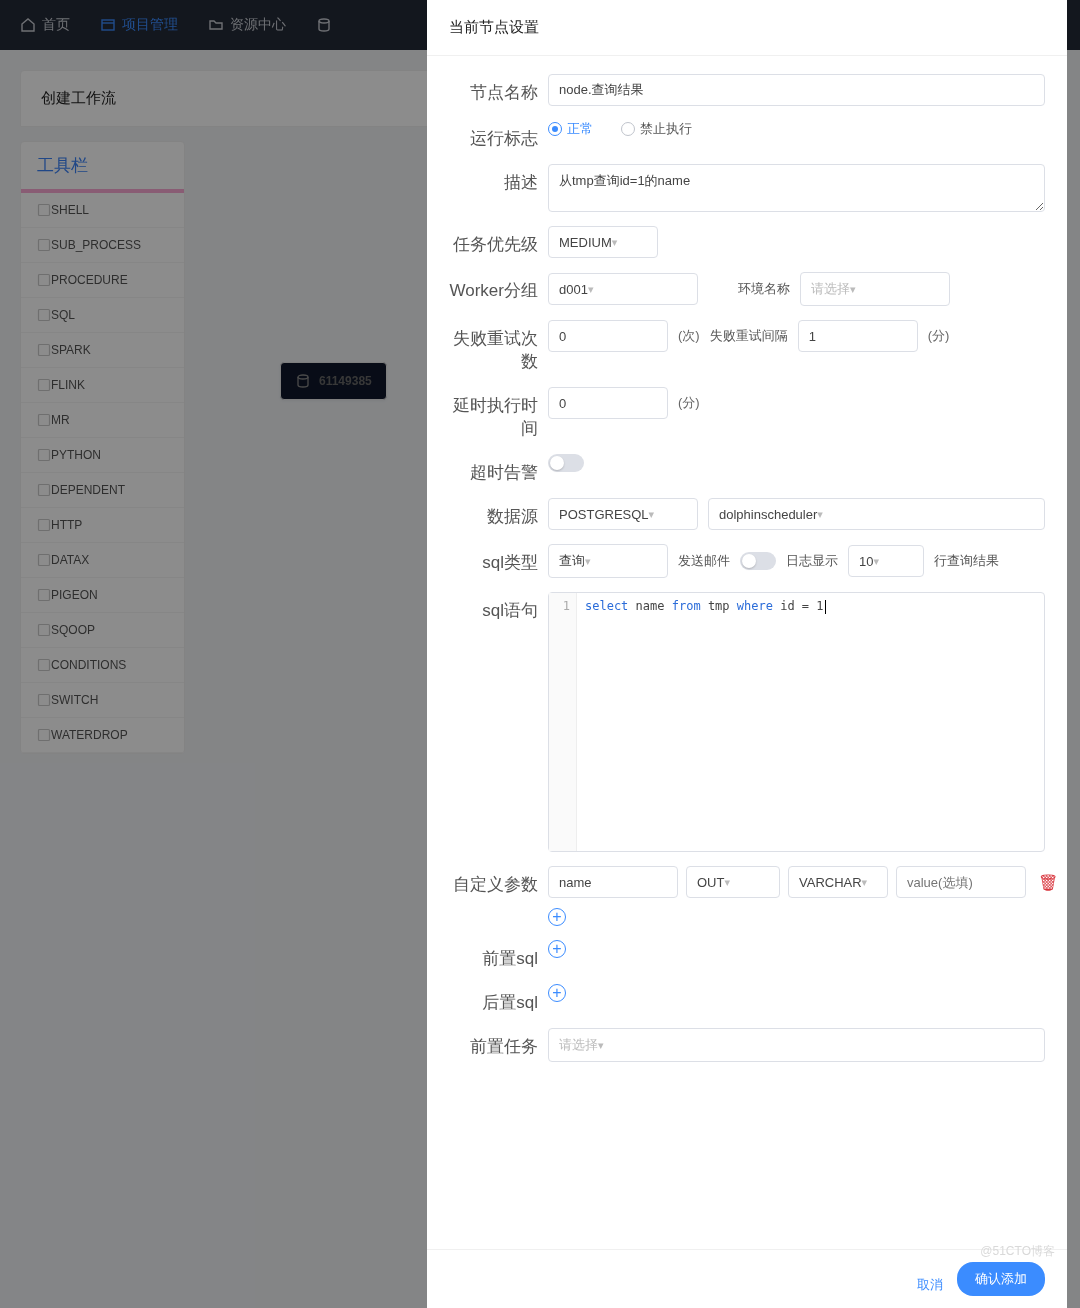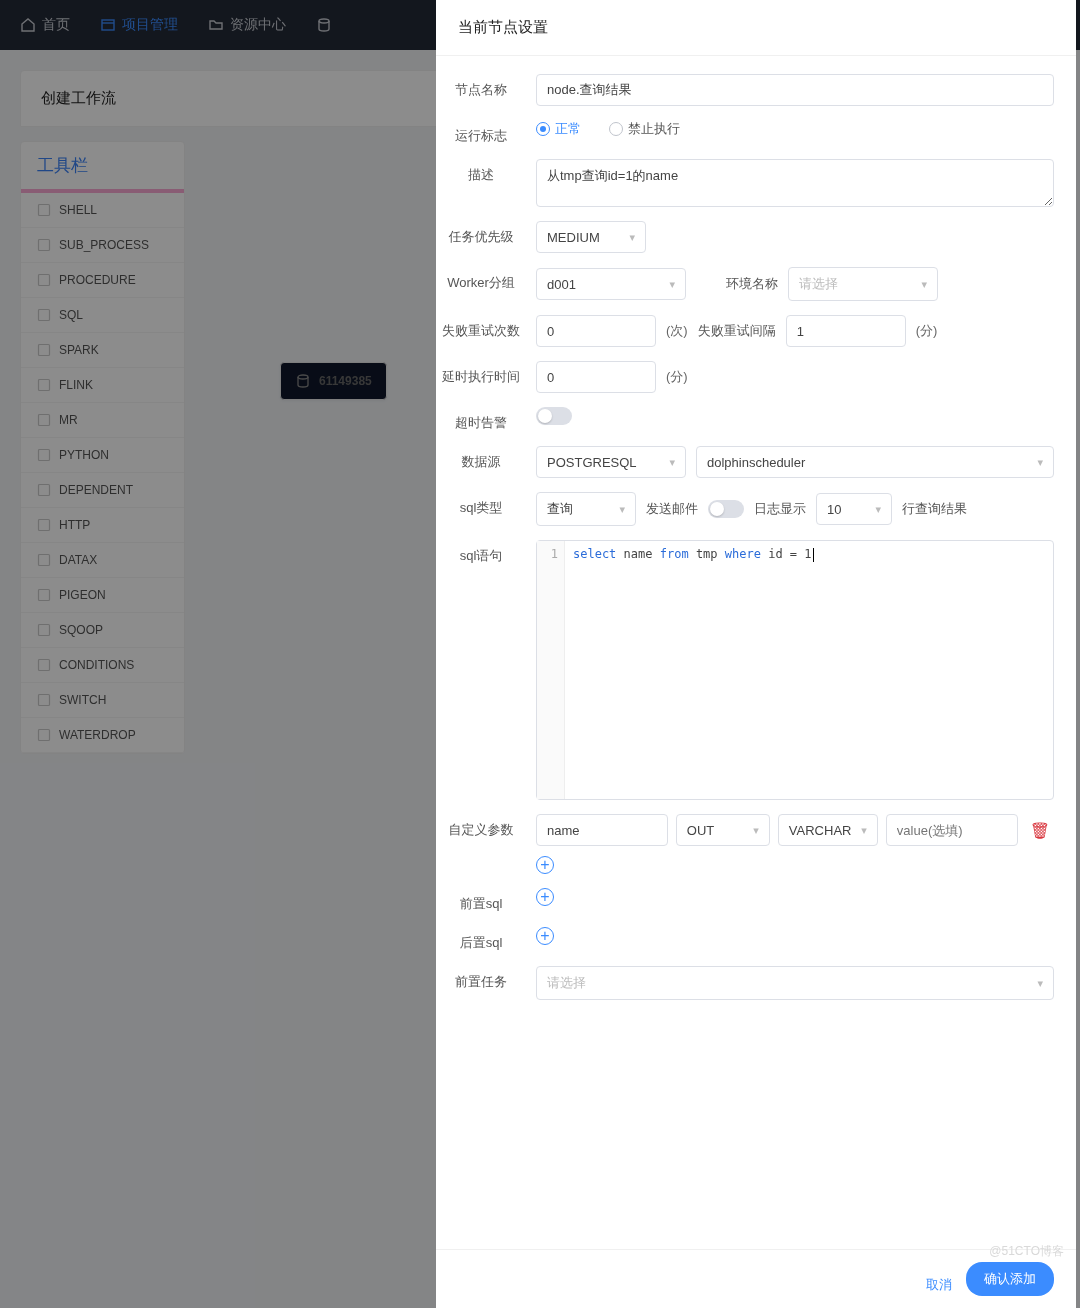--- a/index.html
+++ b/index.html
@@ -7,35 +7,35 @@
 
 .topnav { height: 50px; background: #242a37; display: flex; align-items: center; padding: 0 20px; gap: 30px; }
 .topnav .item { color: #c9cdd4; display: flex; align-items: center; gap: 6px; font-size: 14px; cursor: pointer; }
 .topnav .item.active { color: #3b8cff; }
 .topnav .icon { width: 16px; height: 16px; display: inline-block; }
 
 .page { padding: 20px; }
 .panel-title { background: #fff; padding: 18px 20px; font-size: 15px; color: #222; border: 1px solid #eee; border-radius: 4px 4px 0 0; }
 .sidebar { width: 165px; background: #fff; border: 1px solid #eee; border-radius: 4px; margin-top: 14px; }
 .sidebar-header { padding: 12px 16px; font-size: 17px; color: #3b82f6; border-bottom: 4px solid #f9a8d4; }
-.tool-item { padding: 10px 16px; font-size: 12px; color: #555; border-bottom: 1px solid #f5f5f5; display: flex; align-items: center; gap: 8px; cursor: move; }
+.tool-item { padding: 10px 16px; font-size: 12px; color: #555; border-bottom: 1px solid #f5f5f5; display: flex; align-items: center; cursor: move; }
 .tool-item .tool-icon { width: 14px; height: 14px; opacity: .5; }
 .node-chip { position: absolute; left: 280px; top: 362px; background: #0f172a; border: 1px solid #e5e5e5; border-radius: 4px; padding: 10px 14px; display: flex; align-items: center; gap: 8px; font-size: 12px; color: #666; box-shadow: 0 1px 3px rgba(0,0,0,.05); }
 
 .overlay { position: absolute; inset: 0; background: rgba(0,0,0,.45); }
-.drawer { position: absolute; top: 0; right: 4px; bottom: 0; width: 640px; background: #fff; display: flex; flex-direction: column; }
+.drawer { position: absolute; top: 0; right: 13px; bottom: 0; width: 640px; background: #fff; display: flex; flex-direction: column; }
 .drawer-header { padding: 18px 22px; font-size: 15px; color: #222; border-bottom: 1px solid #f0f0f0; }
 .drawer-body { flex: 1; overflow-y: auto; padding: 18px 22px 8px 0; }
 .form-row { display: flex; align-items: flex-start; margin-bottom: 14px; }
-.form-label { width: 100px; text-align: center; padding-right: 10px; color: #555; font-size: 13px; padding-top: 7px; flex: 0 0 100px; }
+.form-label { width: 100px; text-align: right; padding-right: 10px; color: #555; font-size: 17px; padding-top: 7px; flex: 0 0 100px; margin-left: 21px; }
 .form-field { flex: 1; display: flex; align-items: center; gap: 10px; flex-wrap: wrap; }
 .input, .select, .textarea { border: 1px solid #dcdfe6; border-radius: 4px; padding: 7px 10px; font-size: 13px; color: #444; background: #fff; min-height: 32px; }
 .input { width: 100%; }
 .textarea { width: 100%; min-height: 48px; resize: vertical; font-family: inherit; }
-.select { display: flex; align-items: center; justify-content: space-between; cursor: pointer; }
+.select { display: flex; align-items: center; justify-content: flex-start; cursor: pointer; }
 .select .chev { color: #bbb; font-size: 11px; }
 .radio { display: inline-flex; align-items: center; gap: 5px; margin-right: 18px; cursor: pointer; font-size: 13px; color: #555; }
 .radio .dot { width: 14px; height: 14px; border: 1px solid #c0c4cc; border-radius: 50%; display: inline-block; position: relative; }
 .radio.checked .dot { border-color: #3b8cff; }
 .radio.checked .dot::after { content: ""; position: absolute; inset: 3px; background: #3b8cff; border-radius: 50%; }
 .radio.checked { color: #3b8cff; }
 .unit { color: #666; font-size: 13px; }
 .toggle { width: 36px; height: 18px; border-radius: 10px; background: #dcdfe6; position: relative; cursor: pointer; }
 .toggle::after { content: ""; position: absolute; width: 14px; height: 14px; background: #fff; border-radius: 50%; top: 2px; left: 2px; box-shadow: 0 1px 2px rgba(0,0,0,.2); }
 .mini-label { color: #555; font-size: 13px; white-space: nowrap; }
@@ -342,21 +342,21 @@
         <div class="select" style="flex:1">
             <span>dolphinscheduler</span>
             <span class="chev">▾</span>
           </div>
       </div>
     </div>
 
     <div class="form-row">
       <div class="form-label">sql类型</div>
       <div class="form-field">
-        <div class="select" style="width:100px">
+        <div class="select" style="width:120px">
             <span>查询</span>
             <span class="chev">▾</span>
           </div>
         <span class="mini-label">发送邮件</span>
         <div class="toggle"></div>
         <span class="mini-label">日志显示</span>
         <div class="select" style="width:76px">
             <span>10</span>
             <span class="chev">▾</span>
           </div>

